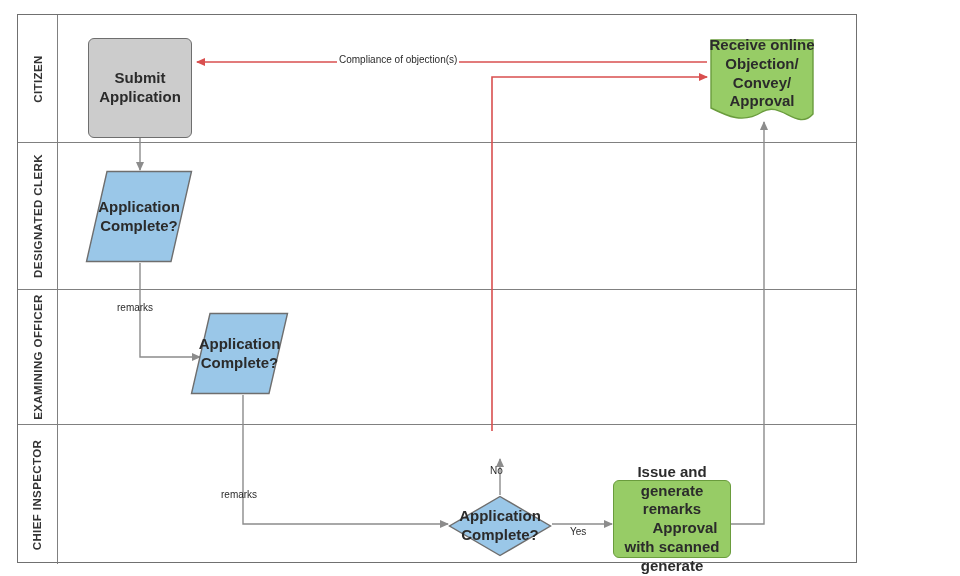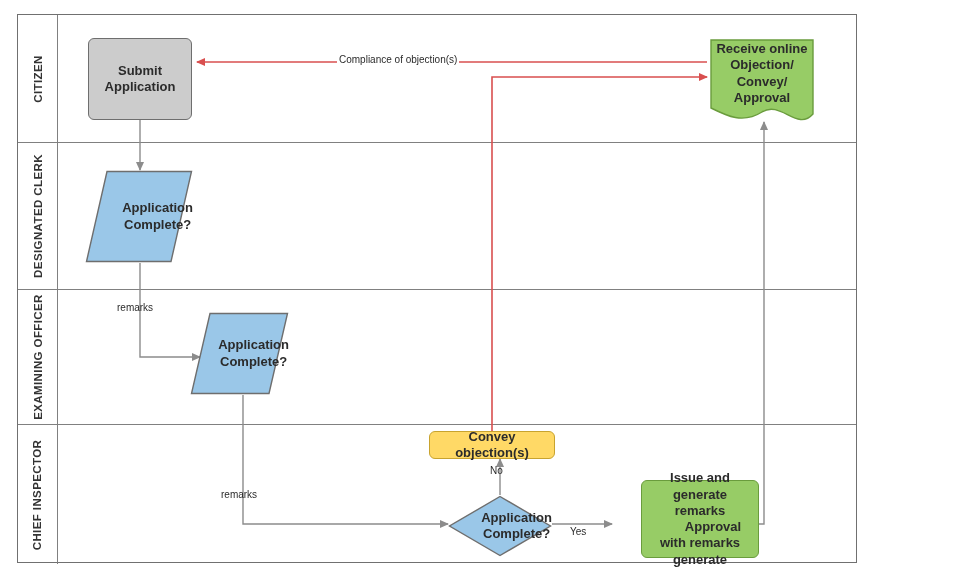--- a/index.html
+++ b/index.html
@@ -74,35 +74,35 @@
     height: 576px;
     pointer-events: none;
   }
 
   
   .node {
     position: absolute;
     box-sizing: border-box;
     display: flex;
     align-items: center;
-    justify-content: flex-end;
+    justify-content: center;
     text-align: center;
-    font-size: 13px;
+    font-size: 15px;
     font-weight: bold;
     color: #2b2b2b;
     line-height: 1.25;
   }
 
   .node-rect {
     border: 1.2px solid #6e6e6e;
     border-radius: 6px;
   }
   .node-process { background: #cccccc; }
   .node-yellow  { background: #ffd966; border-color: #c8a32e; }
-  .node-green   { background: #97cc66; border-color: #6a9c3d; margin-left: 28px; }
+  .node-green   { background: #97cc66; border-color: #6a9c3d; }
 
   
   .node-para {
     background: transparent;
     border: none;
   }
   .node-para .para-text {
     position: relative;
     z-index: 2;
   }
@@ -194,21 +194,21 @@
 
     <path d="M552,524 L612,524" fill="none" stroke="#8c8c8c" stroke-width="1.4" marker-end="url(#arrowGray)"></path>
 
     <path d="M731,524 L764,524 L764,122" fill="none" stroke="#8c8c8c" stroke-width="1.4" marker-end="url(#arrowGray)"></path>
 
     <path d="M492,431 L492,77 L707,77" fill="none" stroke="#d94f4f" stroke-width="1.6" marker-end="url(#arrowRed)"></path>
 
     <path d="M707,62 L197,62" fill="none" stroke="#d94f4f" stroke-width="1.6" marker-end="url(#arrowRed)"></path>
   </svg>
 
-  <div class="node node-rect node-process" style="left:88px; top:38px; width:104px; height:82px;">
+  <div class="node node-rect node-process" style="left:88px; top:38px; width:104px; height:100px;">
     <span>Submit Application</span>
   </div>
 
   <div class="node node-doc" style="left:709px; top:38px; width:106px; height:85px;">
     <svg viewBox="0 0 106 85" preserveAspectRatio="none">
       <path d="M2,2 L104,2 L104,76 C88,94 72,62 53,74 C34,86 18,78 2,70 Z" fill="#97cc66" stroke="#6a9c3d" stroke-width="1.4"></path>
     </svg>
     <div class="doc-text">
       <div>Receive online</div>
       <div>Objection/ Convey/</div>
@@ -229,40 +229,37 @@
   <div class="node node-para" style="left:190px; top:312px; width:99px; height:83px;">
     <svg viewBox="0 0 99 83" preserveAspectRatio="none">
       <path d="M20,1.5 L97.5,1.5 L79,81.5 L1.5,81.5 Z" fill="#9ac7e8" stroke="#6e6e6e" stroke-width="1.4"></path>
     </svg>
     <div class="para-text">
       <div>Application</div>
       <div>Complete?</div>
     </div>
   </div>
 
-  <div class="node node-rect node-yellow" style="left:429px; top:431px; width:126px; height:28px;">
-    <span>Convey objection(s)</span>
-  </div>
 
   <div class="node node-diamond" style="left:448px; top:495px; width:104px; height:62px;">
     <svg viewBox="0 0 104 62" preserveAspectRatio="none">
       <path d="M52,1.5 L102.5,31 L52,60.5 L1.5,31 Z" fill="#9ac7e8" stroke="#6e6e6e" stroke-width="1.4"></path>
     </svg>
     <div class="dia-text">
       <div>Application</div>
       <div>Complete?</div>
     </div>
   </div>
 
   <div class="node node-rect node-green" style="left:613px; top:480px; width:118px; height:78px;">
     <div>
       <div>Issue and generate</div>
       <div>remarks</div>
       <div style="padding-left:26px;">Approval</div>
-      <div>with remarks</div>
+      <div>with scanned</div>
       <div>generate</div>
     </div>
   </div>
 
   <div class="edge-label" style="left:337px; top:54px;">Compliance of objection(s)</div>
 
   <div class="edge-label plain" style="left:115px; top:302px;">remarks</div>
 
   <div class="edge-label plain" style="left:219px; top:489px;">remarks</div>
 

